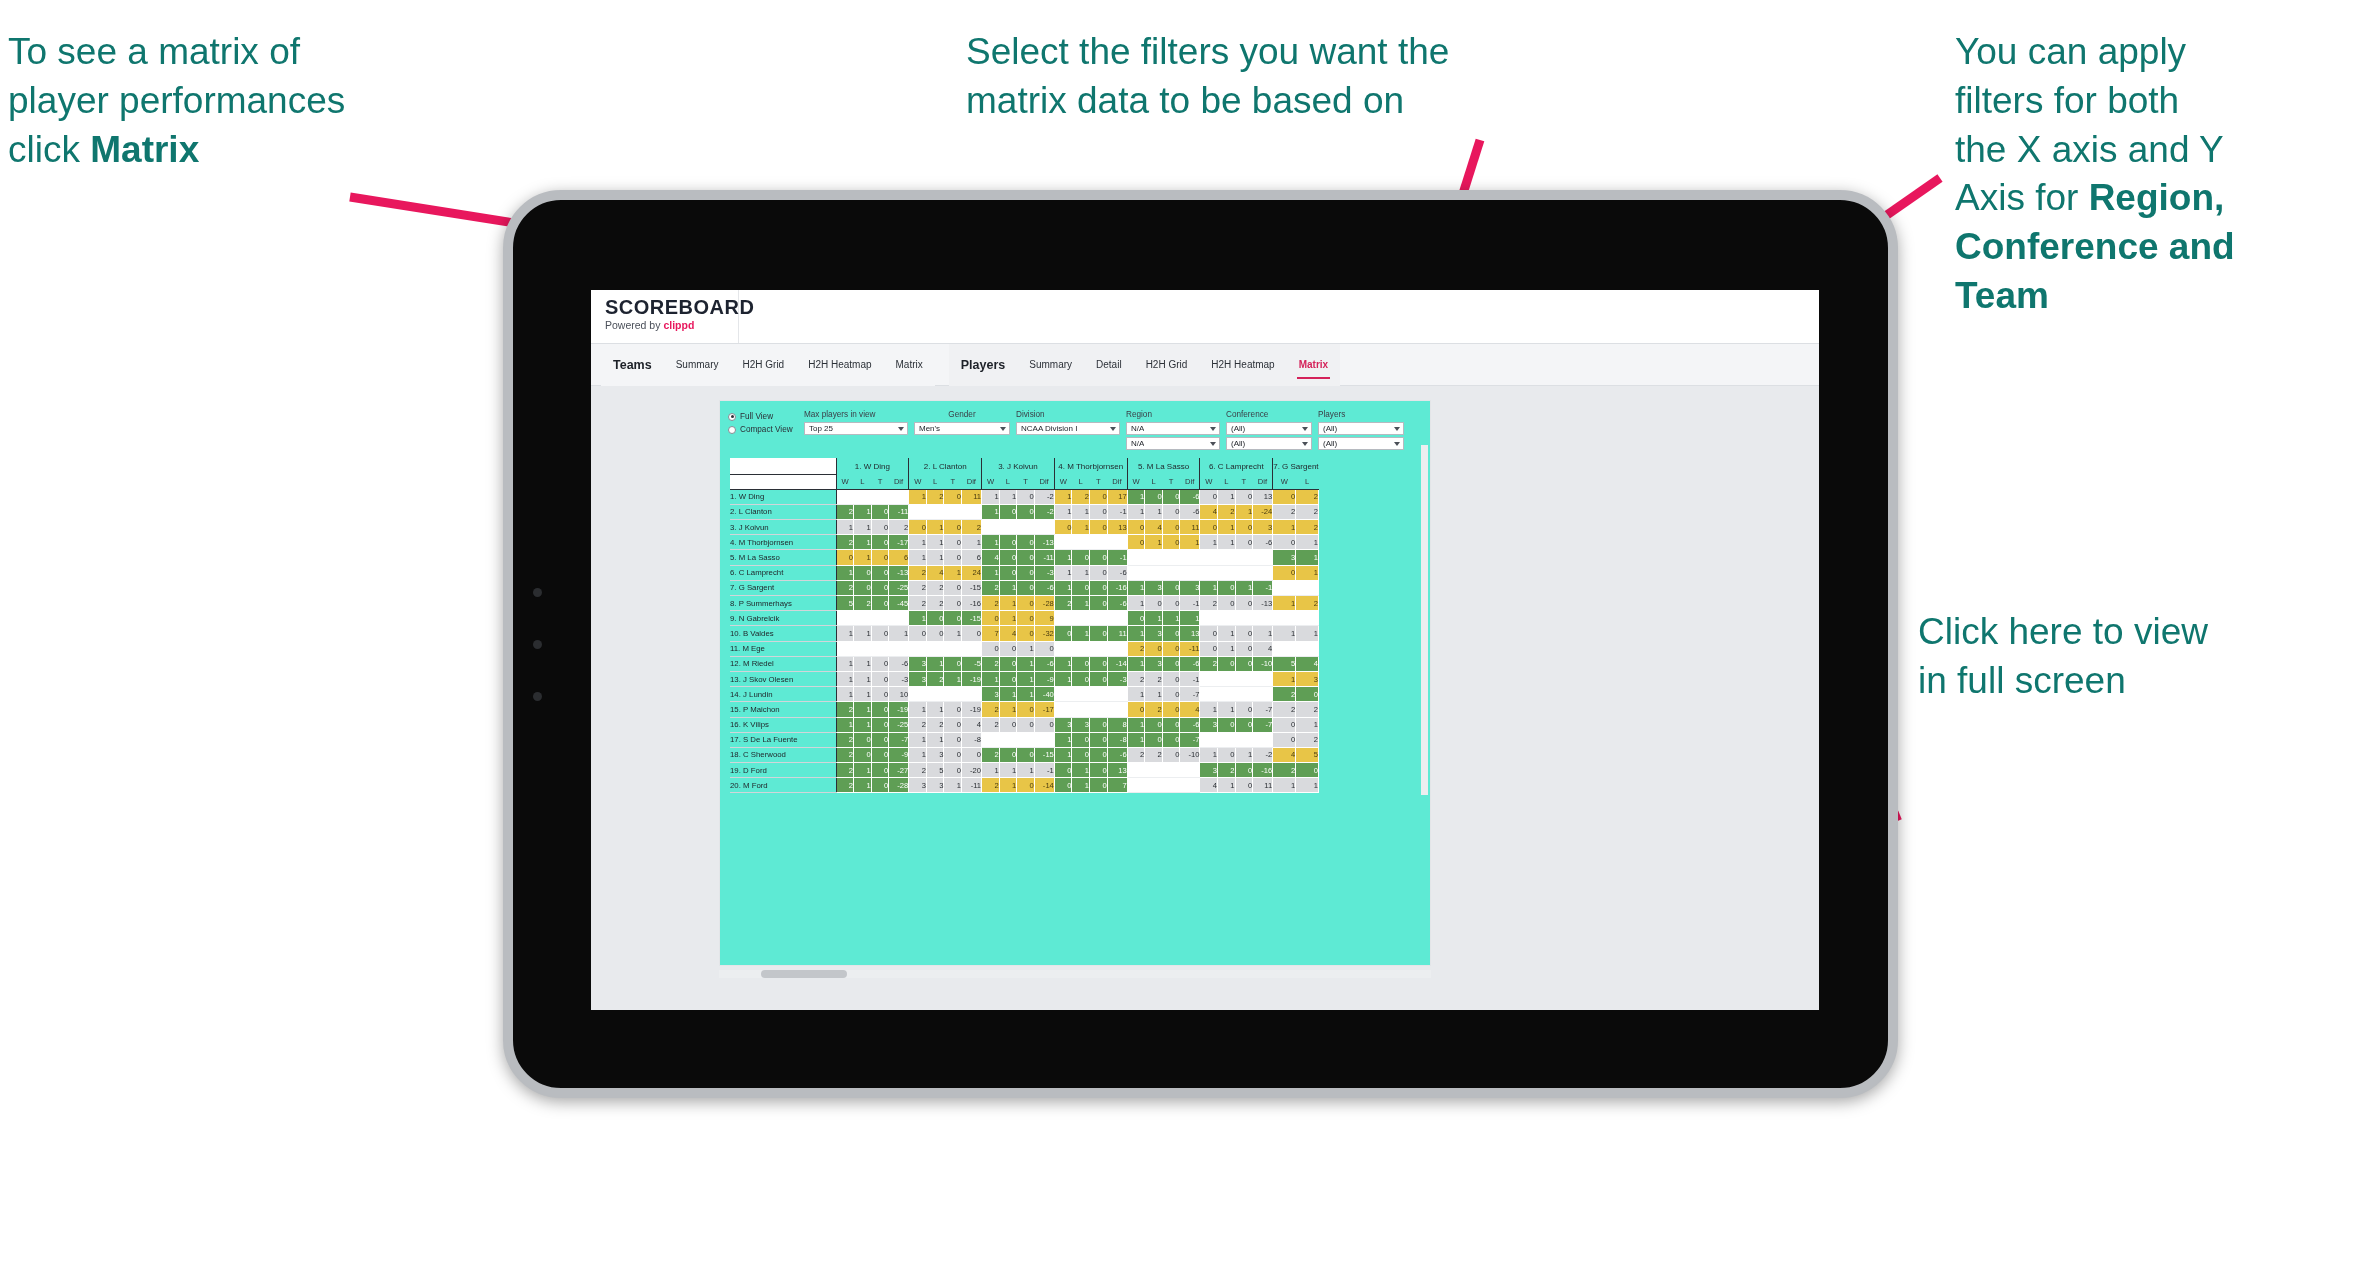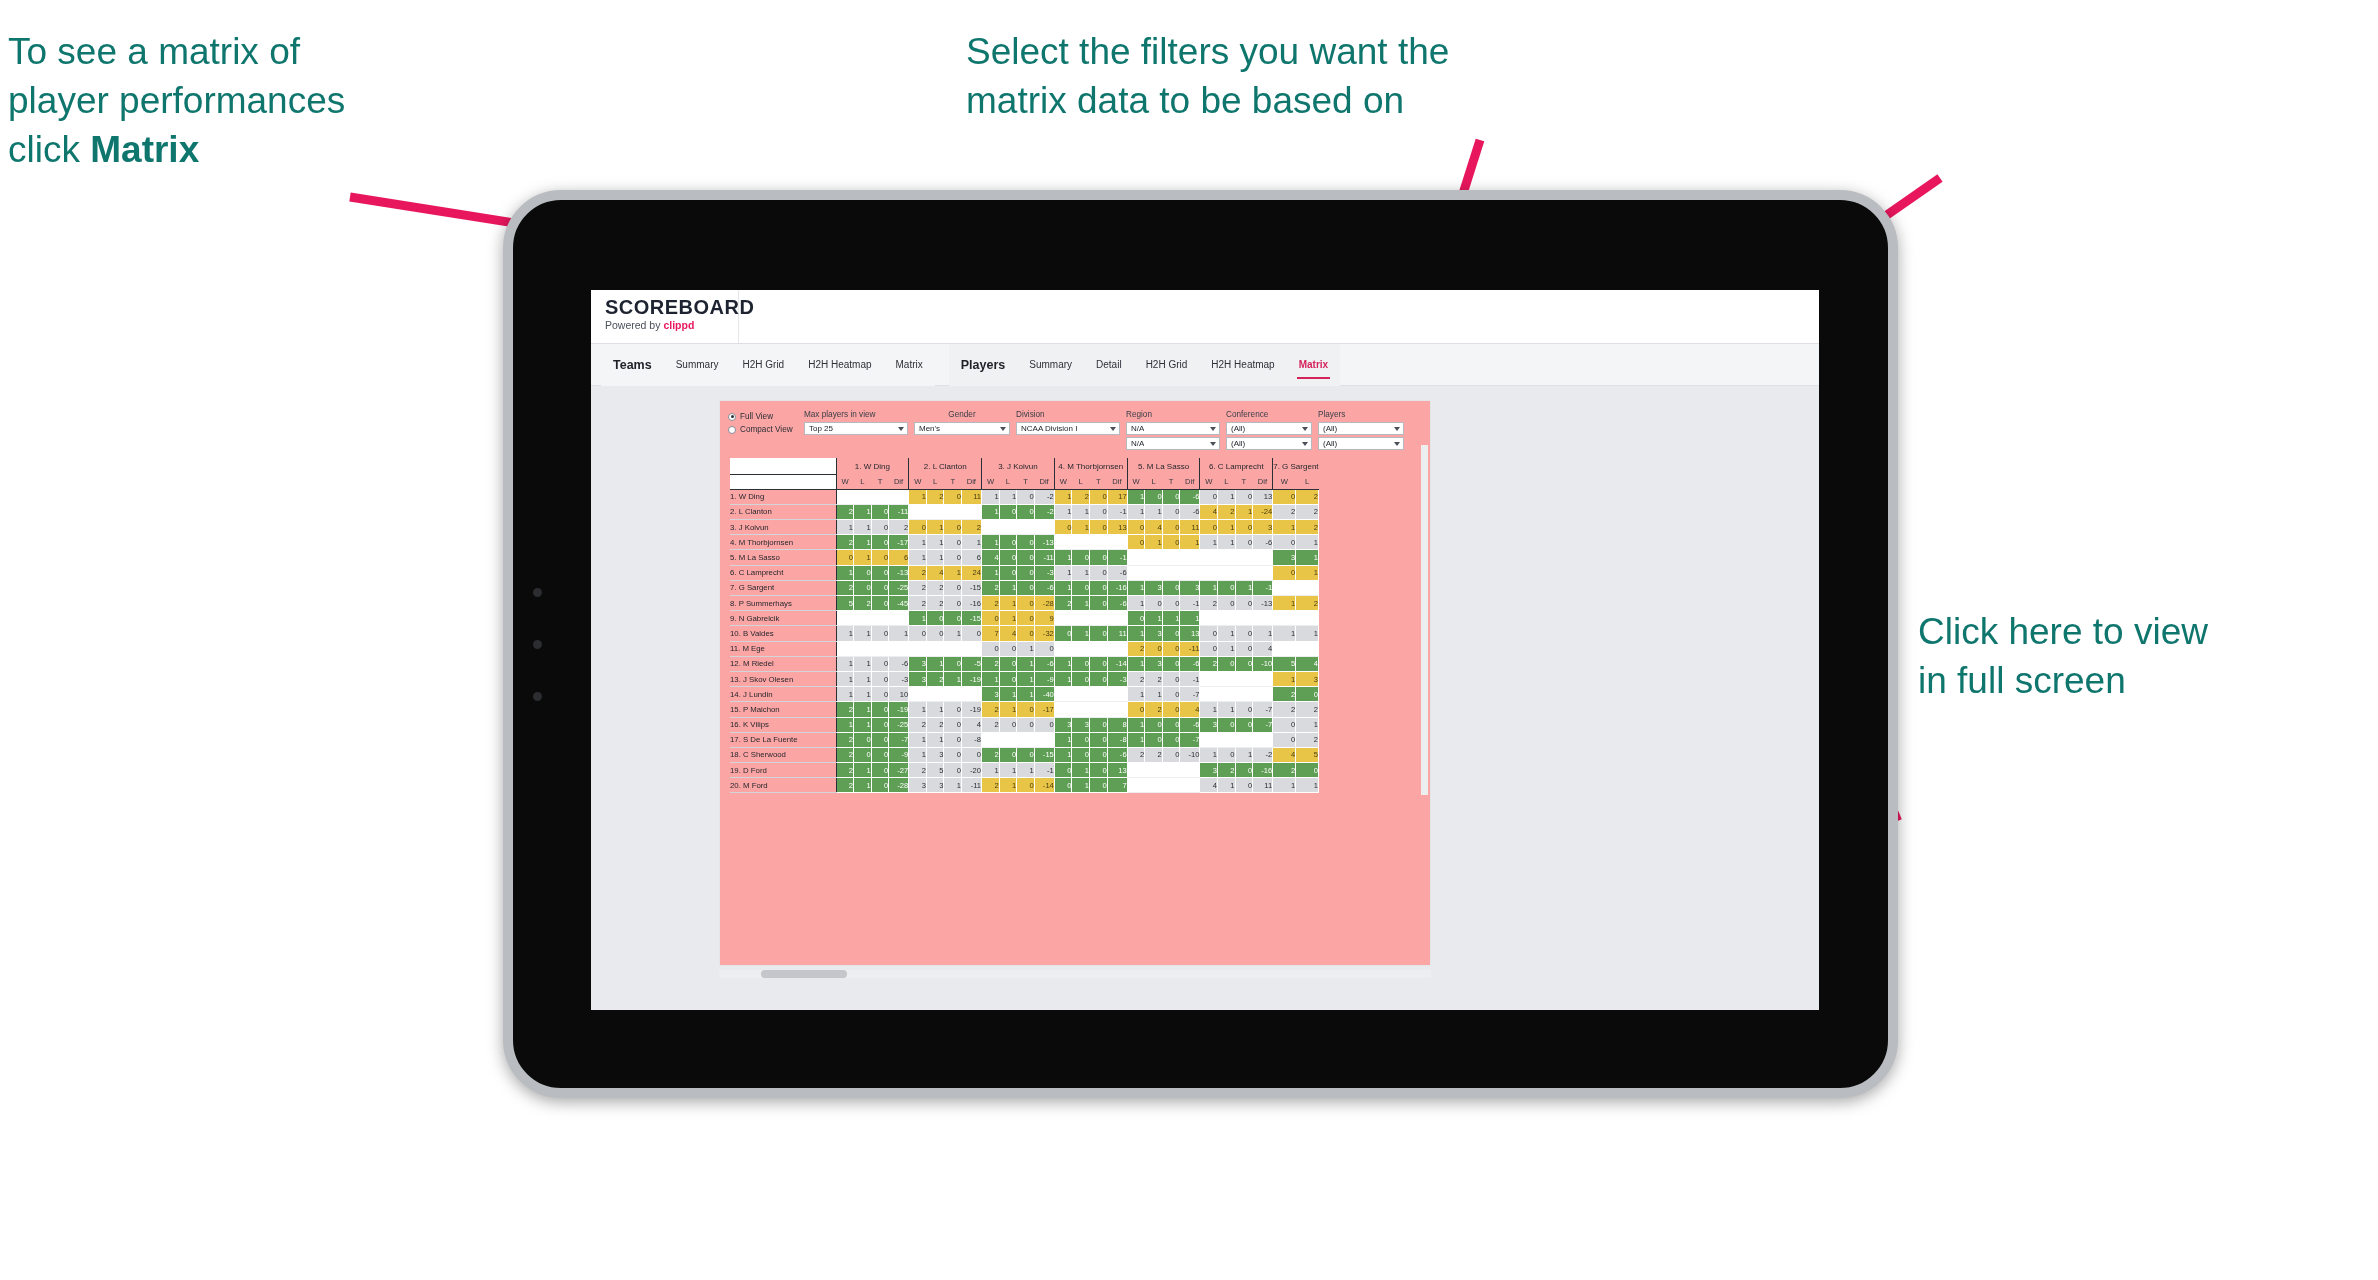--- a/index.html
+++ b/index.html
@@ -109,21 +109,21 @@
   #viz-area {
     position: relative;
     background: #e8eaed;
     height: 624px;
     padding: 12px 0 0 0;
   }
   #viz-card {
     position: absolute;
     left: 128px; top: 14px;
     width: 712px; height: 566px;
-    background: #fca5a5;
+    background: #5eead4;
     border: 1px solid #e3e5e8;
   }
 
   
   #filterbar {
     display: flex; align-items: flex-start;
     padding: 8px 6px 6px 8px; gap: 6px;
     font-size: 8.2px; color: #2b2f36;
   }
   .radio-col { width: 70px; padding-top: 1px; }
@@ -208,20 +208,26 @@
 
 <div id="stage">
 
   <div class="anno" id="anno-left"><span>To see a matrix of
 player performances
 click </span><b>Matrix</b></div>
 
   <div class="anno" id="anno-mid">Select the filters you want the
 matrix data to be based on</div>
 
+  <div class="anno" id="anno-right"><span>You  can apply
+filters for both
+the X axis and Y
+Axis for </span><b>Region,
+Conference and
+Team</b></div>
 
   <div class="anno" id="anno-full">Click here to view
 in full screen</div>
 
   <svg class="arrow-svg" viewBox="0 0 2378 1280">
     <defs>
       <marker id="ah" markerWidth="6" markerHeight="6" refX="3.2" refY="3" orient="auto">
         <path d="M0,0 L6,3 L0,6 Z" fill="#e8175d"></path>
       </marker>
     </defs>

